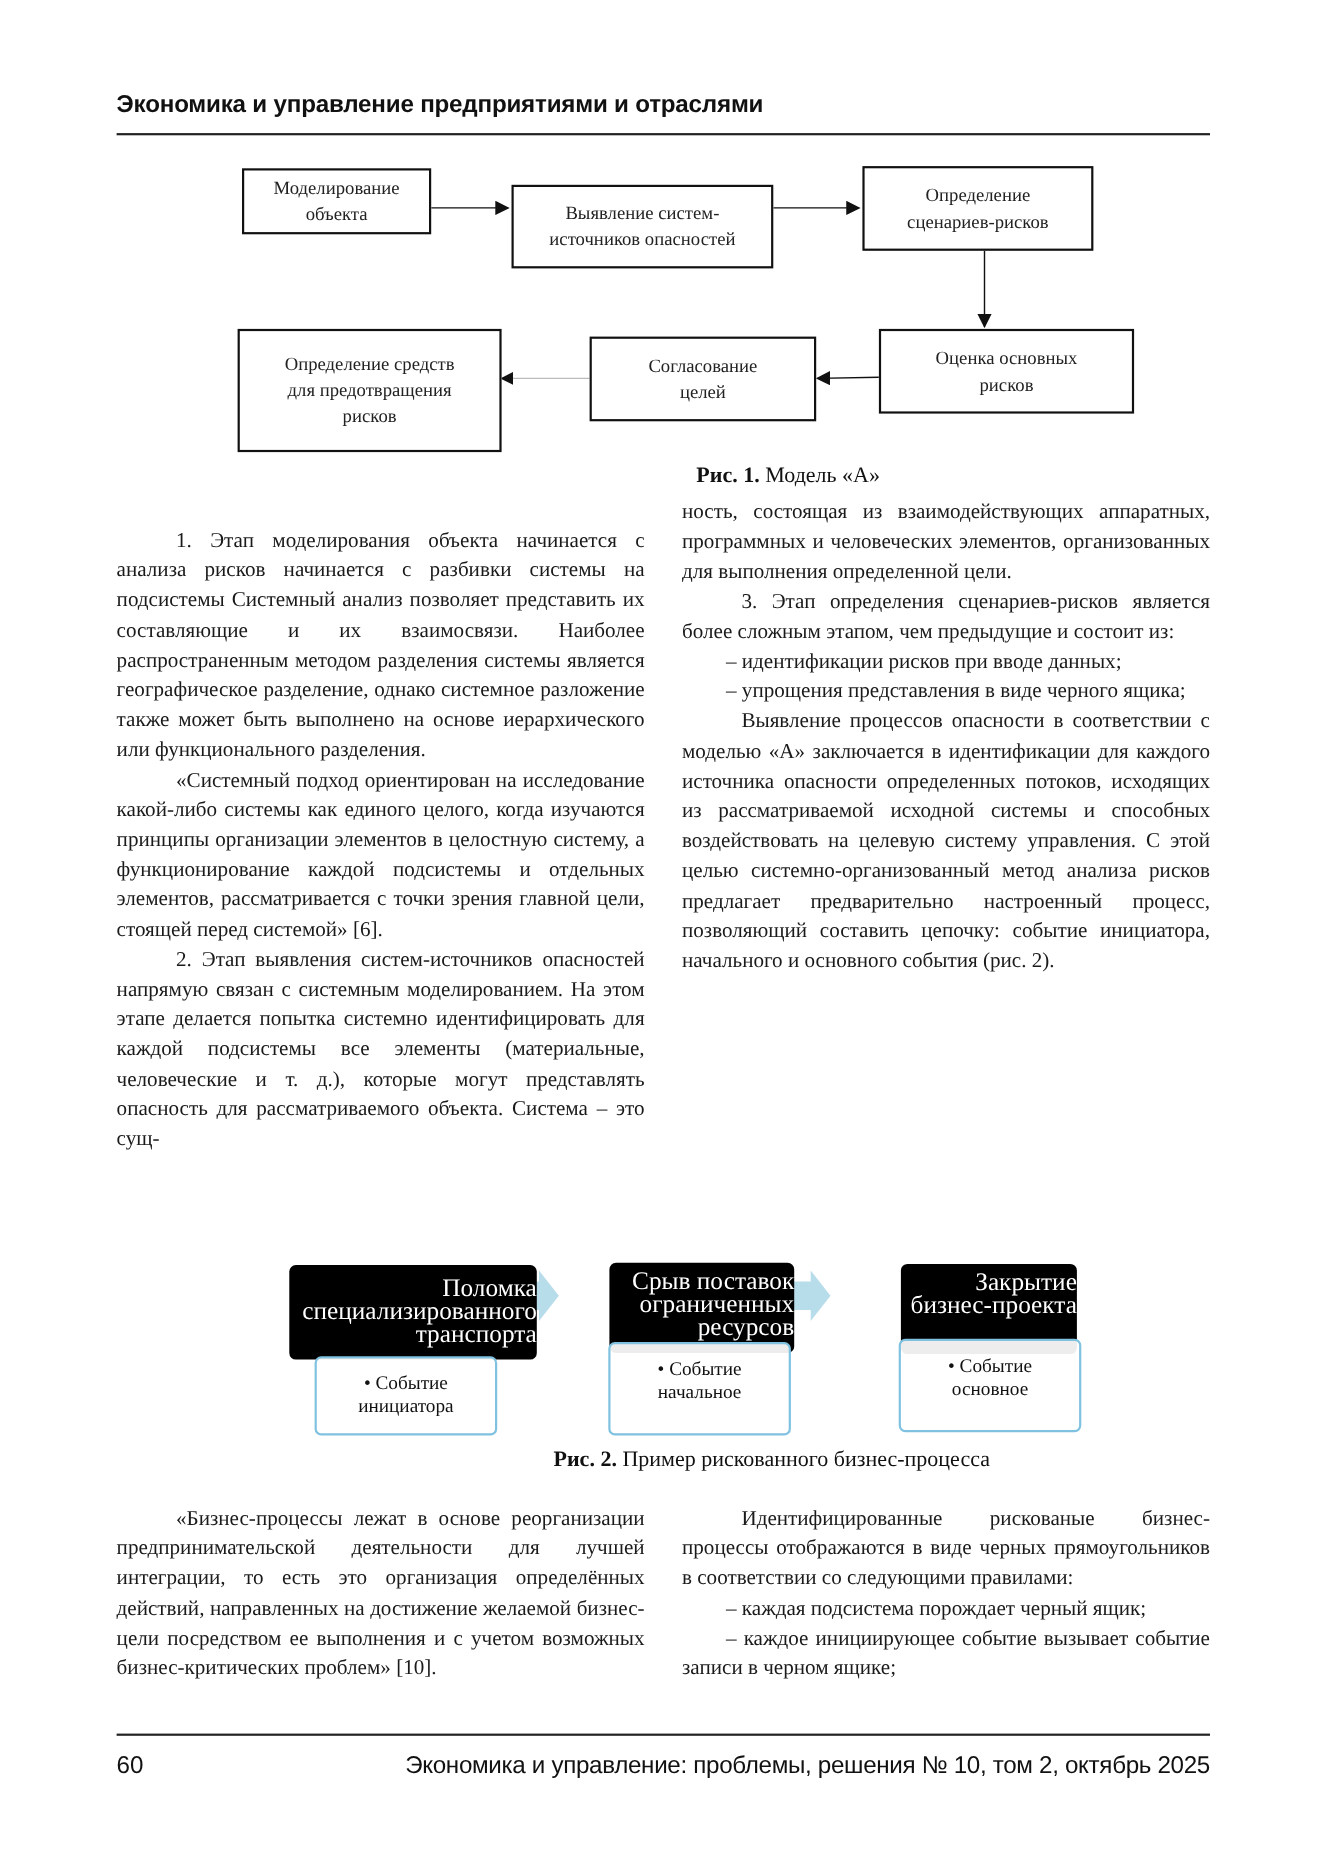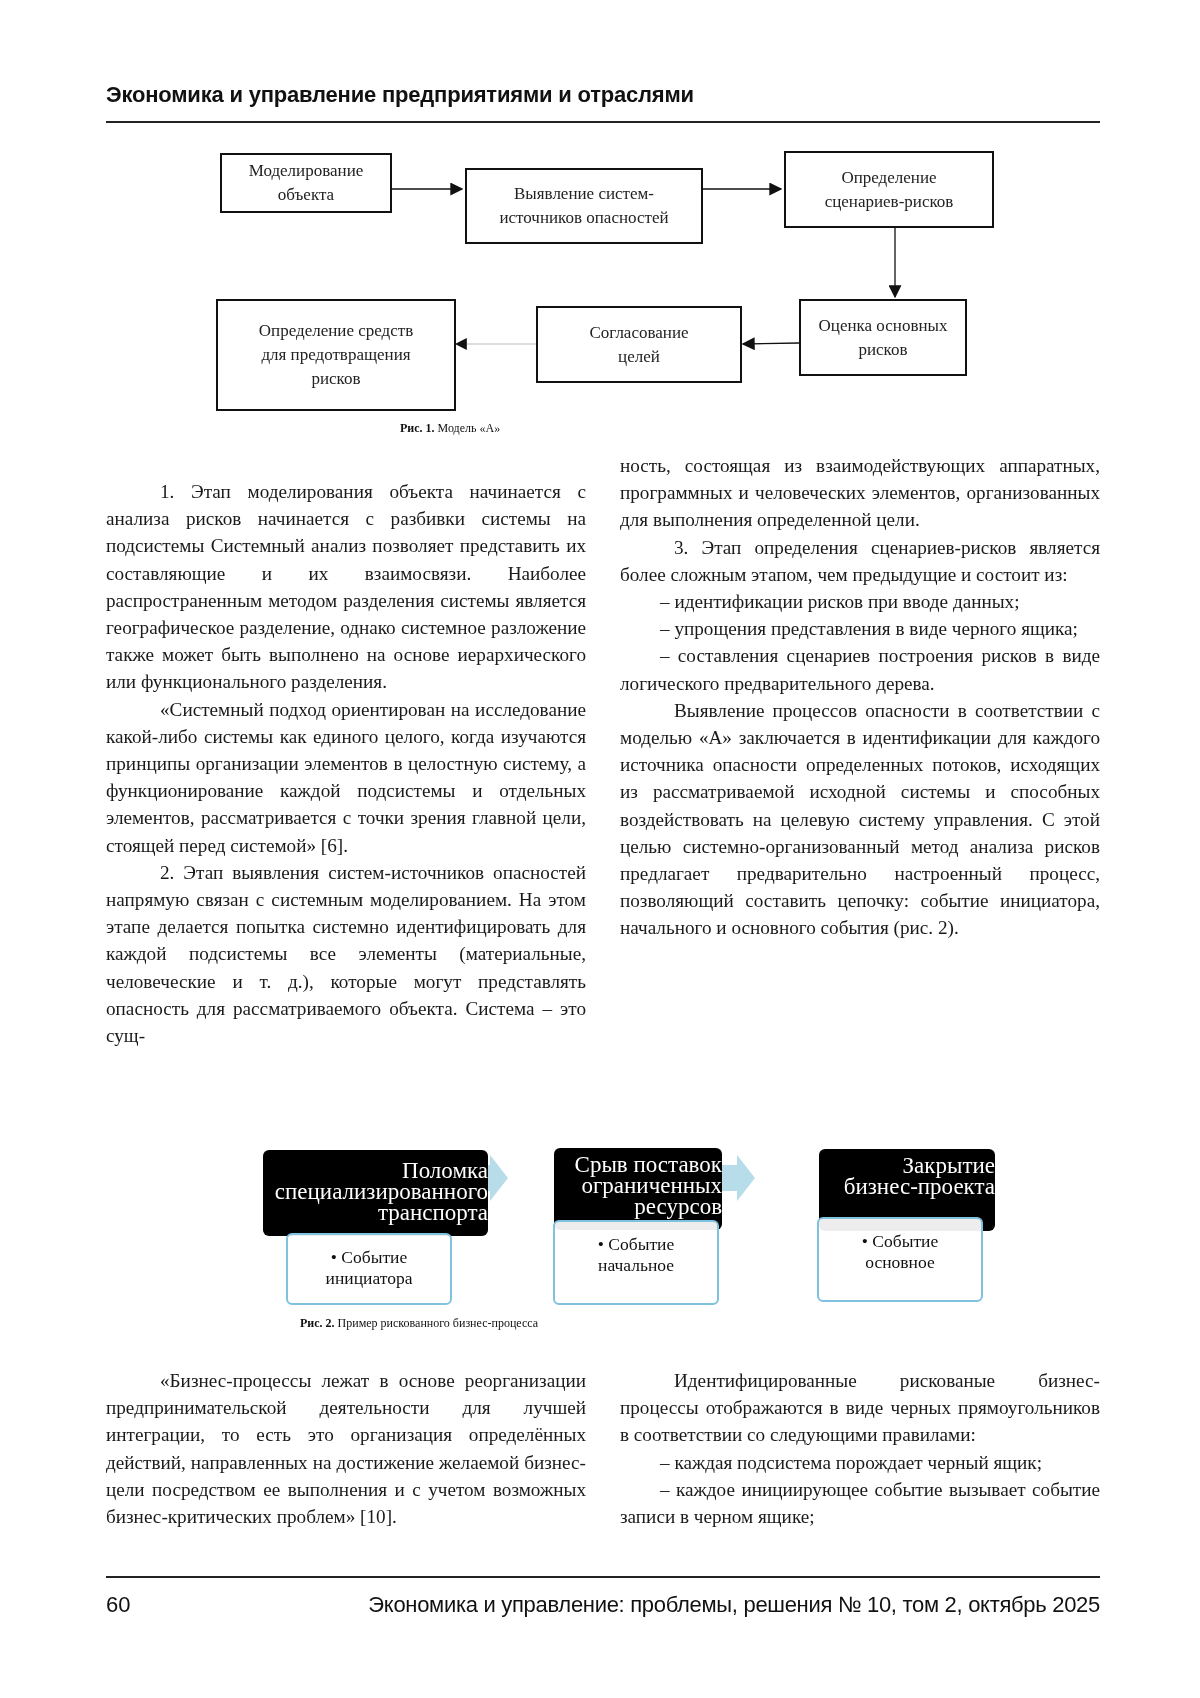--- a/index.html
+++ b/index.html
@@ -16,22 +16,22 @@
   
   .fig1 { position: absolute; left: 0; top: 0; width: 1200px; height: 440px; }
   .box1 {
     position: absolute; border: 2px solid #111; background: #fff;
     font-family: "Liberation Serif", serif; font-size: 17px; line-height: 24px;
     display: flex; align-items: center; justify-content: center; text-align: center;
     box-sizing: border-box; padding: 2px 6px; color: #222; white-space: pre-line;
   }
   .fig-svg { position: absolute; left: 0; top: 0; }
   .caption {
-    position: absolute; font-family: "Liberation Serif", serif; font-size: 12px; color: #111;
-    text-align: left;
+    position: absolute; font-family: "Liberation Serif", serif; font-size: 20px; color: #111;
+    text-align: right;
   }
   .caption b { font-weight: bold; }
 
   
   .col {
     position: absolute; width: 480px;
     font-family: "Liberation Serif", serif; font-size: 19.2px; line-height: 27.2px;
     text-align: justify; color: #1a1a1a;
   }
   .col p { margin: 0; text-indent: 54px; }
@@ -78,21 +78,21 @@
     <line x1="895" y1="227" x2="895" y2="297" stroke="#111" stroke-width="1.3" marker-end="url(#ah)"></line>
     <line x1="799" y1="343" x2="743" y2="344" stroke="#111" stroke-width="1.3" marker-end="url(#ah)"></line>
     <line x1="536" y1="344" x2="456" y2="344" stroke="#bbb" stroke-width="1.2" marker-end="url(#ah)"></line>
   </svg>
   <div class="box1" style="left:220px;top:153px;width:172px;height:60px;">Моделирование
 объекта</div>
   <div class="box1" style="left:465px;top:153px;width:238px;height:76px;margin-top:15px;">Выявление систем-
 источников опасностей</div>
   <div class="box1" style="left:784px;top:151px;width:210px;height:77px;">Определение
 сценариев-рисков</div>
-  <div class="box1" style="left:799px;top:299px;width:168px;height:77px;">Оценка основных
+  <div class="box1" style="left:799px;top:299px;width:232px;height:77px;">Оценка основных
 рисков</div>
   <div class="box1" style="left:536px;top:306px;width:206px;height:77px;">Согласование
 целей</div>
   <div class="box1" style="left:216px;top:299px;width:240px;height:112px;">Определение средств
 для предотвращения
 рисков</div>
   <div class="caption" style="left:400px;top:421px;width:400px;">
     <b>Рис. 1.</b><span> Модель «А»</span>
   </div>
 </div>
@@ -100,42 +100,41 @@
 <div class="col left" style="top:478px;">
   <p>1.  Этап моделирования объекта начинается с анализа рисков начинается с разбивки системы на подсистемы Системный анализ позволяет представить их составляющие и их взаимосвязи. Наиболее распространенным методом разделения системы является географическое разделение, однако системное разложение также может быть выполнено на основе иерархического или функционального разделения.</p>
   <p>«Системный подход ориентирован на исследование какой-либо системы как единого целого, когда изучаются принципы организации элементов в целостную систему, а функционирование каждой подсистемы и отдельных элементов, рассматривается с точки зрения главной цели, стоящей перед системой» [6].</p>
   <p>2. Этап выявления систем-источников опасностей напрямую связан с системным моделированием. На этом этапе делается попытка системно идентифицировать для каждой подсистемы все элементы (материальные, человеческие и т. д.), которые могут представлять опасность для рассматриваемого объекта. Система – это сущ-</p>
 </div>
 <div class="col right" style="top:452px;">
   <p class="noind">ность, состоящая из взаимодействующих аппаратных, программных и человеческих элементов, организованных для выполнения определенной цели.</p>
   <p>3.  Этап определения сценариев-рисков является более сложным этапом, чем предыдущие и состоит из:</p>
   <p class="dash">–  идентификации рисков при вводе данных;</p>
   <p class="dash">–  упрощения представления в виде черного ящика;</p>
-  <p class="dash">–  составления сценариев построения рисков в виде логического предварительного дерева.</p>
   <p>Выявление процессов опасности в соответствии с моделью «А» заключается в идентификации для каждого источника опасности определенных потоков, исходящих из рассматриваемой исходной системы и способных воздействовать на целевую систему управления. С этой целью системно-организованный метод анализа рисков предлагает предварительно настроенный процесс, позволяющий составить цепочку: событие инициатора, начального и основного события (рис. 2).</p>
 </div>
 
 <div>
   <svg class="fig-svg" width="1200" height="1300" style="pointer-events:none;">
     <path d="M468,1165 L490,1165 L490,1155 L508,1178 L490,1201 L490,1191 L468,1191 z" fill="#b7dcea"></path>
     <path d="M710,1165 L737,1165 L737,1155 L755,1178 L737,1201 L737,1191 L710,1191 z" fill="#b7dcea"></path>
   </svg>
   <div class="dark" style="left:225px;top:1150px;width:225px;height:86px;">Поломка
 специализированного
 транспорта</div>
   <div class="light" style="left:286px;top:1233px;width:166px;height:72px;">• Событие
 инициатора</div>
 
   <div class="dark" style="left:516px;top:1148px;width:168px;height:82px;padding-top:6px;">Срыв поставок
 ограниченных
 ресурсов</div>
   <div class="light" style="left:553px;top:1220px;width:166px;height:85px;">• Событие
 начальное</div>
 
-  <div class="dark" style="left:781px;top:1149px;width:176px;height:82px;padding-top:6px;">Закрытие
+  <div class="dark" style="left:781px;top:1149px;width:160px;height:82px;padding-top:6px;">Закрытие
 бизнес-проекта</div>
   <div class="light" style="left:817px;top:1217px;width:166px;height:85px;">• Событие
 основное</div>
 
   <div class="caption" style="left:300px;top:1316px;width:600px;">
     <b>Рис. 2.</b><span> Пример рискованного бизнес-процесса</span>
   </div>
 </div>
 
 <div class="col left" style="top:1367px;">

